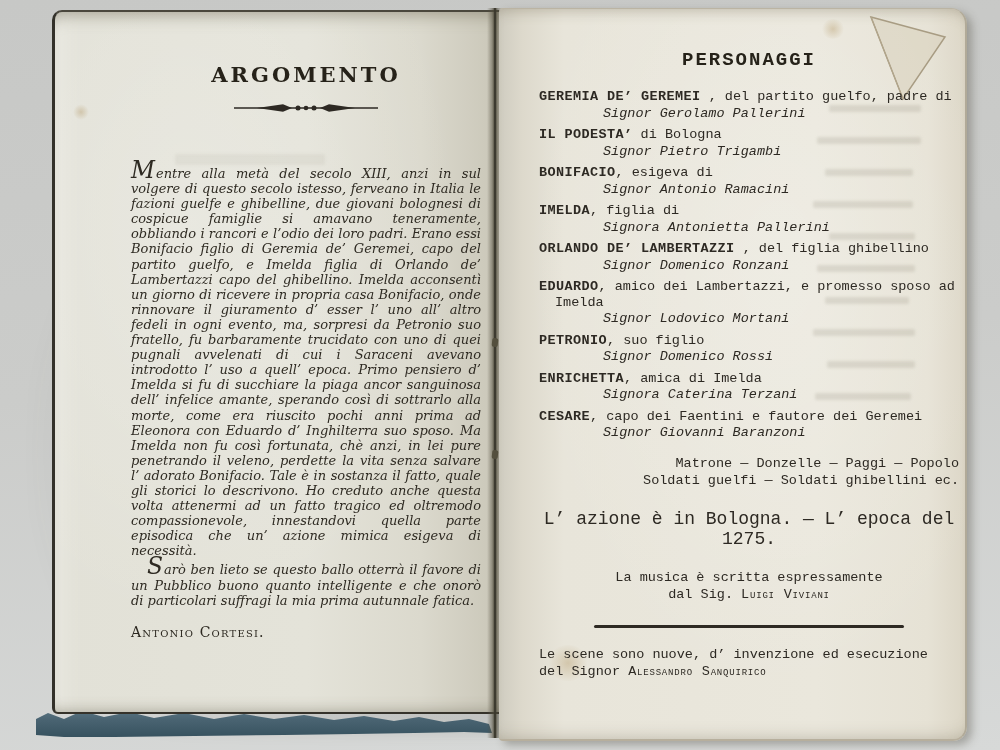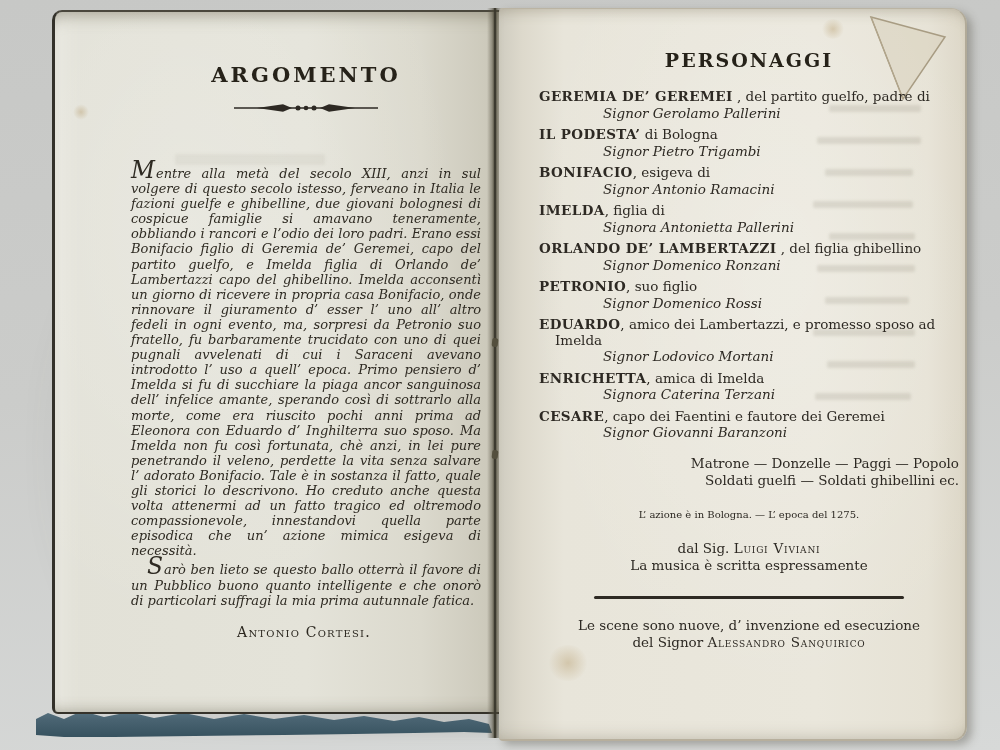--- a/index.html
+++ b/index.html
@@ -36,21 +36,21 @@
     font-size:21px; font-weight:bold; letter-spacing:3px; color:#262219;
   }
   .ornament-wrap { text-align:center; margin-top:13px; }
   .argo {
     margin:44px 0 0; font-style:italic;
     font-size:13px; line-height:15.1px; text-align:justify; color:#2e2a22;
   }
   .argo::first-letter { font-size:180%; letter-spacing:1px; }
   .argo2 { margin-top:1px; text-indent:16px; }
   .signature {
-    margin-top:16px; padding-right:4px; text-align:center;
+    margin-top:16px; padding-right:4px; text-align:left;
     font-variant:small-caps; letter-spacing:1.2px; font-size:14px; color:#2c2820;
   }
 
   
   .blue-edge {
     position:absolute; left:34px; top:703px; width:462px; height:36px;
     background: linear-gradient(180deg, #64808d 0%, #4a6472 40%, #3b5osef 70%, #35505d 100%);
     background: linear-gradient(180deg, #64808d 0%, #4a6472 45%, #35505d 100%);
     clip-path: polygon(2px 32px, 2px 16px, 14px 10px, 30px 16px, 48px 8px, 70px 14px, 95px 9px,
       120px 15px, 150px 10px, 180px 16px, 210px 11px, 240px 16px, 270px 12px, 300px 17px,
@@ -80,37 +80,38 @@
       radial-gradient(ellipse at 60% 35%, rgba(255,255,255,0.22), rgba(255,255,255,0) 65%),
       linear-gradient(90deg, #cfccc0 0%, #ddd9cc 5%, #e8e5da 14%, #eae7dc 68%, #e6e2d5 92%, #dcd6c6 100%);
     border-right:2px solid #b1aa98;
     border-top:1px solid #bbb4a3;
     border-bottom:2px solid #b7af9d;
     border-radius:4px 16px 14px 4px;
     box-shadow:
       5px 4px 9px rgba(70,66,55,0.35),
       inset 0 13px 13px -11px rgba(130,122,100,0.42),
       inset 0 -13px 15px -12px rgba(130,122,100,0.38);
+    font-family: Liberation Mono, monospace;
   }
   .right-content { position:absolute; left:40px; top:0; width:420px; color:#2d2923; }
   .personaggi-title {
     margin:40px 0 0; text-align:center;
     font-size:19px; font-weight:bold; letter-spacing:2px; color:#262219;
   }
   .cast { margin-top:18px; }
   .cast-entry { margin-bottom:6px; }
   .role { font-size:13.5px; line-height:15.5px; padding-left:16px; text-indent:-16px; }
   .role-name { font-weight:bold; letter-spacing:0.4px; }
   .performer { font-style:italic; font-size:13.5px; line-height:15.5px; margin-left:64px; margin-top:1px; }
   .ensemble { margin-top:14px; text-align:right; font-size:13.5px; line-height:17px; }
-  .setting { margin-top:20px; text-align:center; font-size:10px; }
+  .setting { margin-top:20px; text-align:center; font-size:18px; }
   .music { margin-top:20px; text-align:center; font-size:13.5px; line-height:17px; }
   .smallcaps { font-variant:small-caps; letter-spacing:0.8px; }
   .separator-rule { margin:22px auto 0; width:310px; height:3px; background:#2e2a23; border-radius:2px; }
-  .scenes { margin-top:18px; text-align:center; font-size:13.5px; line-height:17px; }
+  .scenes { margin-top:18px; text-align:left; font-size:13.5px; line-height:17px; }
 
   
   .bleed { position:absolute; background:rgba(118,112,96,0.16); filter:blur(1.4px); border-radius:2px; }
   .spot { position:absolute; border-radius:50%;
     background:radial-gradient(circle, rgba(176,148,96,0.38), rgba(176,148,96,0) 70%); }
   .dogear { position:absolute; right:2px; top:0; }
 </style>
 </head>
 <body>
 
@@ -183,47 +184,47 @@
         </div>
         <div class="cast-entry">
           <div class="role"><span class="role-name">IMELDA</span><span class="role-desc">, figlia di</span></div>
           <div class="performer">Signora Antonietta Pallerini</div>
         </div>
         <div class="cast-entry">
           <div class="role"><span class="role-name">ORLANDO DE’ LAMBERTAZZI</span><span class="role-desc"> , del figlia ghibellino</span></div>
           <div class="performer">Signor Domenico Ronzani</div>
         </div>
         <div class="cast-entry">
+          <div class="role"><span class="role-name">EDUARDO</span><span class="role-desc">, amico dei Lambertazzi, e promesso sposo ad Imelda</span></div>
+          <div class="performer">Signor Lodovico Mortani</div>
+        </div>
+        <div class="cast-entry">
           <div class="role"><span class="role-name">PETRONIO</span><span class="role-desc">, suo figlio</span></div>
           <div class="performer">Signor Domenico Rossi</div>
-        </div>
-        <div class="cast-entry">
-          <div class="role"><span class="role-name">EDUARDO</span><span class="role-desc">, amico dei Lambertazzi, e promesso sposo ad Imelda</span></div>
-          <div class="performer">Signor Lodovico Mortani</div>
         </div>
         <div class="cast-entry">
           <div class="role"><span class="role-name">ENRICHETTA</span><span class="role-desc">, amica di Imelda</span></div>
           <div class="performer">Signora Caterina Terzani</div>
         </div>
         <div class="cast-entry">
           <div class="role"><span class="role-name">CESARE</span><span class="role-desc">, capo dei Faentini e fautore dei Geremei</span></div>
           <div class="performer">Signor Giovanni Baranzoni</div>
         </div>
       </div>
 
       <div class="ensemble">
         <div>Matrone — Donzelle — Paggi — Popolo</div>
         <div>Soldati guelfi — Soldati ghibellini ec.</div>
       </div>
 
       <div class="setting">L’ azione è in Bologna. — L’ epoca del 1275.</div>
 
       <div class="music">
+        <div>La musica è scritta espressamente</div>
         <div><span>dal Sig. </span><span class="smallcaps">Luigi Viviani</span></div>
-        <div>La musica è scritta espressamente</div>
       </div>
 
       <div class="separator-rule"></div>
 
       <div class="scenes">
         <div>Le scene sono nuove, d’ invenzione ed esecuzione</div>
         <div><span>del Signor </span><span class="smallcaps">Alessandro Sanquirico</span></div>
       </div>
     </div>
   </div>

